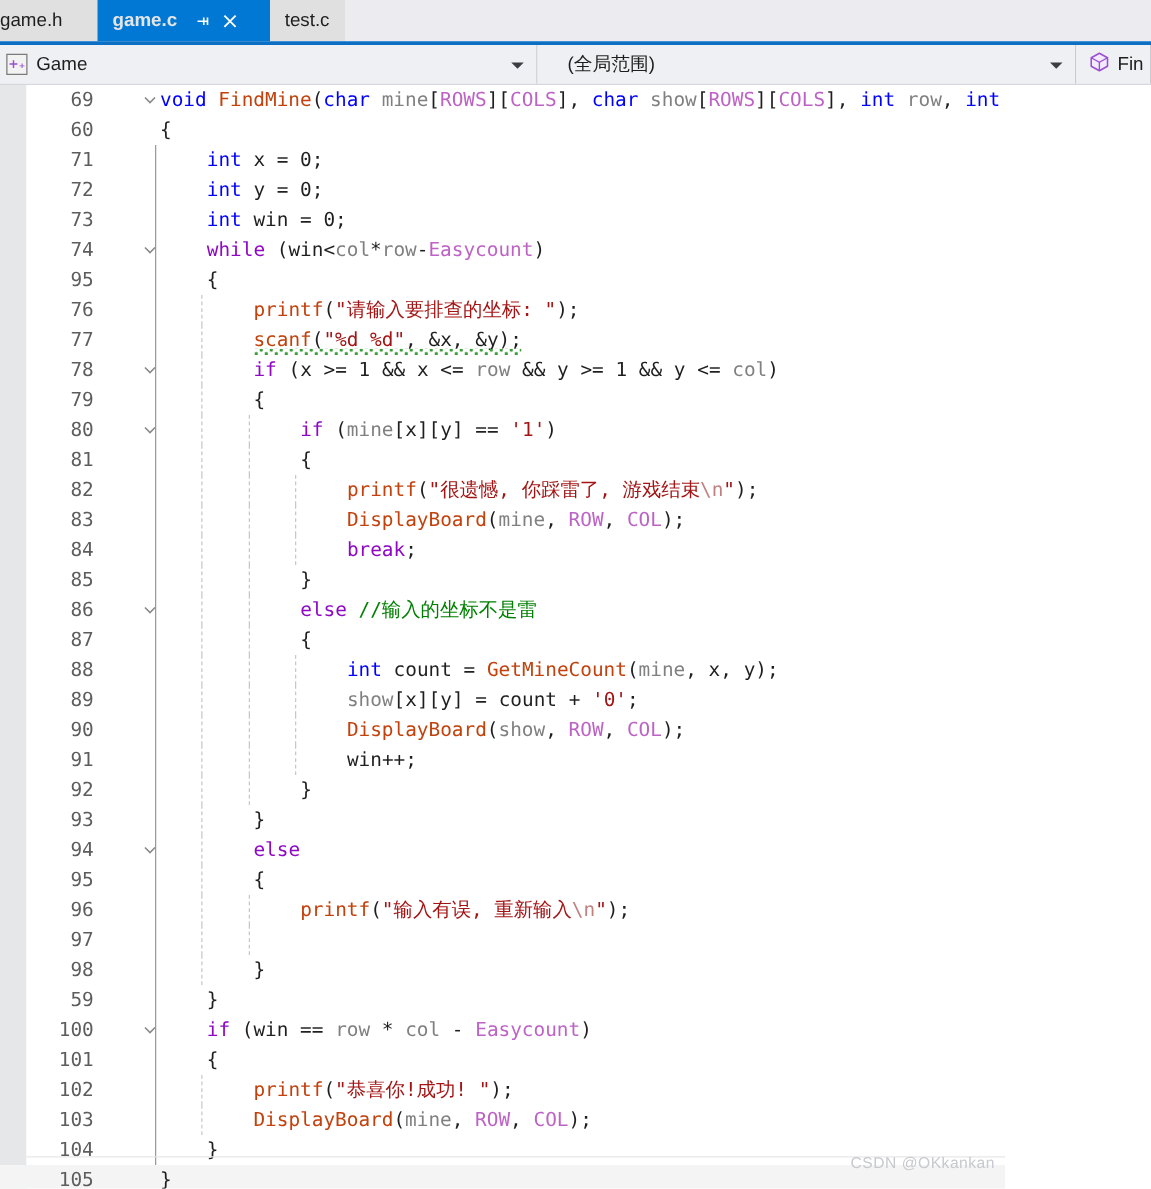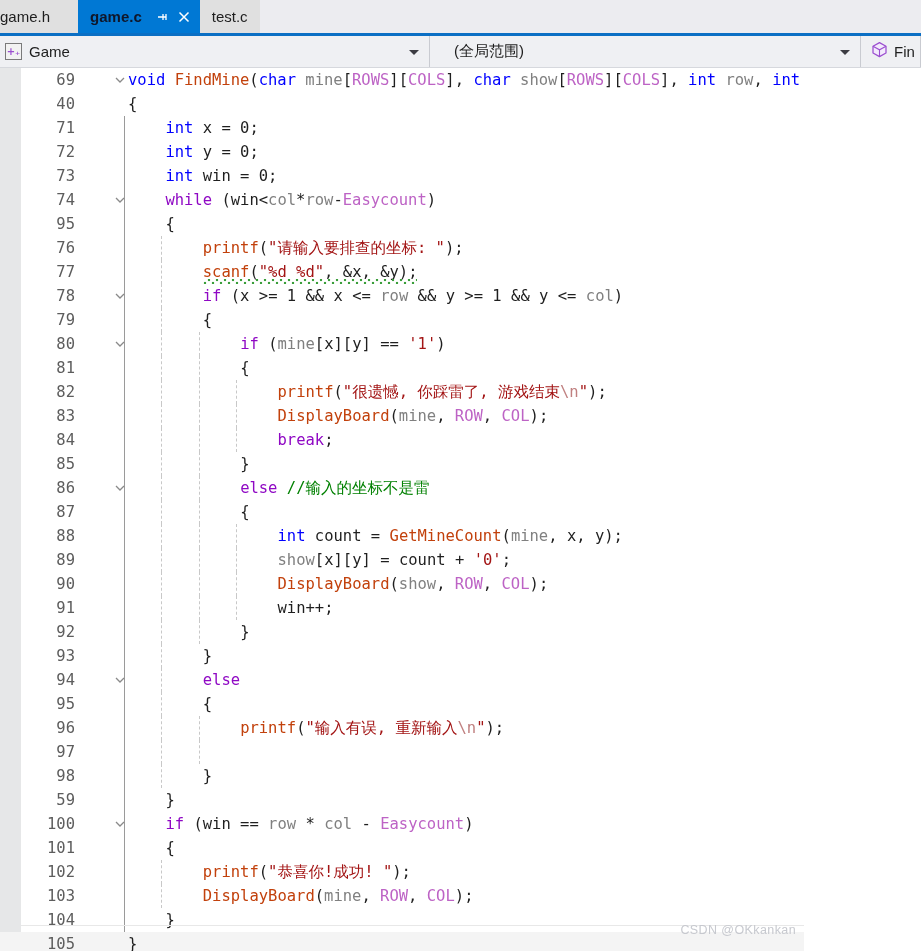--- a/index.html
+++ b/index.html
@@ -23,22 +23,22 @@
     display: flex; align-items: center;
     padding: 0 12px;
     font-size: 15px;
     color: #1e1e1e;
     white-space: nowrap;
     cursor: pointer;
   }
   .tab.inactive { background: #e0e0e0; }
   .tab.inactive.first { padding-left: 0; padding-right: 28px; }
   .tab.active {
-    background: #0078d4; color: #0f172a; font-weight: bold;
-    padding-right: 6px;
+    background: #0078d4; color: #e5e5e5; font-weight: bold;
+    padding-right: 22px;
   }
   .tab-label { line-height: 1; }
   .tab-icons { display: flex; align-items: center; gap: 2px; margin-left: 10px; }
   .tab-icon-btn {
     width: 20px; height: 20px;
     display: flex; align-items: center; justify-content: center;
     cursor: pointer;
   }
   .tab-icon-btn svg { display: block; }
   .tabbar-underline {
@@ -217,21 +217,21 @@
     </div>
   </div>
   <div class="navbar-sep"></div>
 
   <div class="editor">
     <div class="margin-strip"></div>
     <div class="code-area" id="code-area">
         <div class="line"><span class="lineno">69</span><span class="fold"><svg width="16" height="24" viewBox="0 0 16 24">
               <path d="M4 10 L8 14 L12 10" fill="none" stroke="#8a8a8a" stroke-width="1.3"></path>
             </svg></span><span class="codetext"><span class="kw">void</span><span class="pun"> </span><span class="fn">FindMine</span><span class="pun">(</span><span class="kw">char</span><span class="pun"> </span><span class="var">mine</span><span class="pun">[</span><span class="mac">ROWS</span><span class="pun">]</span><span class="pun">[</span><span class="mac">COLS</span><span class="pun">]</span><span class="pun">,</span><span class="pun"> </span><span class="kw">char</span><span class="pun"> </span><span class="var">show</span><span class="pun">[</span><span class="mac">ROWS</span><span class="pun">]</span><span class="pun">[</span><span class="mac">COLS</span><span class="pun">]</span><span class="pun">,</span><span class="pun"> </span><span class="kw">int</span><span class="pun"> </span><span class="var">row</span><span class="pun">,</span><span class="pun"> </span><span class="kw">int</span><span class="pun"> </span><span class="var">col</span><span class="pun">)</span></span></div>
-        <div class="line"><span class="lineno">40</span><span class="codetext"><span class="pun">{</span></span></div>
+        <div class="line"><span class="lineno">60</span><span class="codetext"><span class="pun">{</span></span></div>
         <div class="line"><span class="lineno">71</span><span class="guide solid" style="left: 124px;"></span><span class="codetext"><span class="pun"> </span><span class="pun"> </span><span class="pun"> </span><span class="pun"> </span><span class="kw">int</span><span class="pun"> </span><span class="pun">x</span><span class="pun"> </span><span class="pun">=</span><span class="pun"> </span><span class="num">0</span><span class="pun">;</span></span></div>
         <div class="line"><span class="lineno">72</span><span class="guide solid" style="left: 124px;"></span><span class="codetext"><span class="pun"> </span><span class="pun"> </span><span class="pun"> </span><span class="pun"> </span><span class="kw">int</span><span class="pun"> </span><span class="pun">y</span><span class="pun"> </span><span class="pun">=</span><span class="pun"> </span><span class="num">0</span><span class="pun">;</span></span></div>
         <div class="line"><span class="lineno">73</span><span class="guide solid" style="left: 124px;"></span><span class="codetext"><span class="pun"> </span><span class="pun"> </span><span class="pun"> </span><span class="pun"> </span><span class="kw">int</span><span class="pun"> </span><span class="pun">win</span><span class="pun"> </span><span class="pun">=</span><span class="pun"> </span><span class="num">0</span><span class="pun">;</span></span></div>
         <div class="line"><span class="lineno">74</span><span class="guide solid" style="left: 124px;"></span><span class="fold"><svg width="16" height="24" viewBox="0 0 16 24">
               <path d="M4 10 L8 14 L12 10" fill="none" stroke="#8a8a8a" stroke-width="1.3"></path>
             </svg></span><span class="codetext"><span class="pun"> </span><span class="pun"> </span><span class="pun"> </span><span class="pun"> </span><span class="ctl">while</span><span class="pun"> </span><span class="pun">(</span><span class="pun">win</span><span class="pun">&lt;</span><span class="var">col</span><span class="pun">*</span><span class="var">row</span><span class="pun">-</span><span class="mac">Easycount</span><span class="pun">)</span></span></div>
         <div class="line"><span class="lineno">95</span><span class="guide solid" style="left: 124px;"></span><span class="codetext"><span class="pun"> </span><span class="pun"> </span><span class="pun"> </span><span class="pun"> </span><span class="pun">{</span></span></div>
         <div class="line"><span class="lineno">76</span><span class="guide solid" style="left: 124px;"></span><span class="guide" style="left: 161.28px;"></span><span class="codetext"><span class="pun"> </span><span class="pun"> </span><span class="pun"> </span><span class="pun"> </span><span class="pun"> </span><span class="pun"> </span><span class="pun"> </span><span class="pun"> </span><span class="fn">printf</span><span class="pun">(</span><span class="str">"请输入要排查的坐标: "</span><span class="pun">)</span><span class="pun">;</span></span></div>
         <div class="line"><span class="lineno">77</span><span class="guide solid" style="left: 124px;"></span><span class="guide" style="left: 161.28px;"></span><span class="codetext"><span class="pun"> </span><span class="pun"> </span><span class="pun"> </span><span class="pun"> </span><span class="pun"> </span><span class="pun"> </span><span class="pun"> </span><span class="pun"> </span><span class="fn">scanf</span><span class="pun">(</span><span class="str">"%d %d"</span><span class="pun">,</span><span class="pun"> </span><span class="pun">&amp;</span><span class="pun">x</span><span class="pun">,</span><span class="pun"> </span><span class="pun">&amp;</span><span class="pun">y</span><span class="pun">)</span><span class="pun">;</span></span><span class="squiggle" style="left: 202.56px; width: 214.36px; top: 19px;"></span></div>
         <div class="line"><span class="lineno">78</span><span class="guide solid" style="left: 124px;"></span><span class="guide" style="left: 161.28px;"></span><span class="fold"><svg width="16" height="24" viewBox="0 0 16 24">

